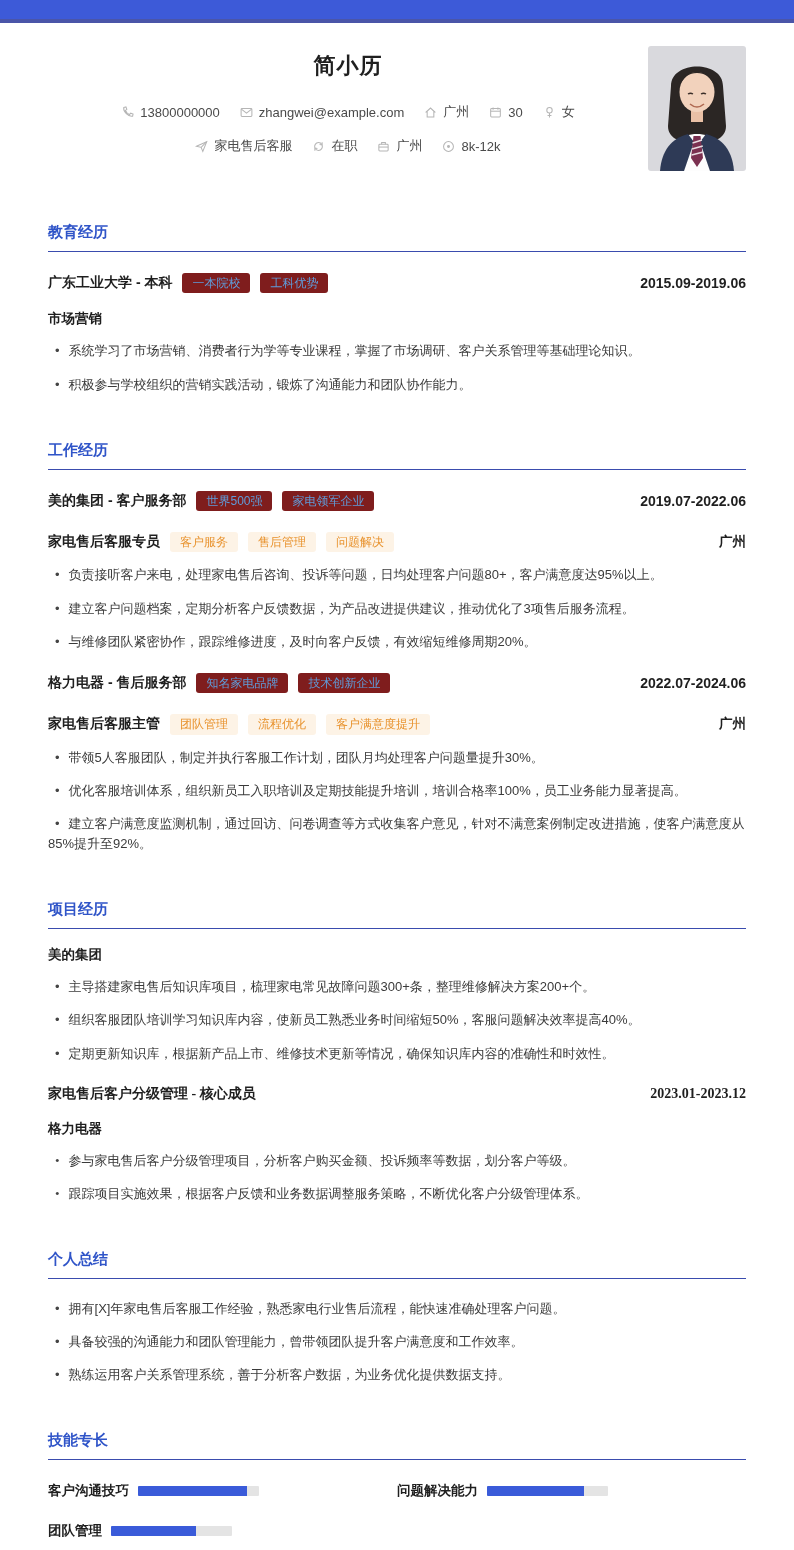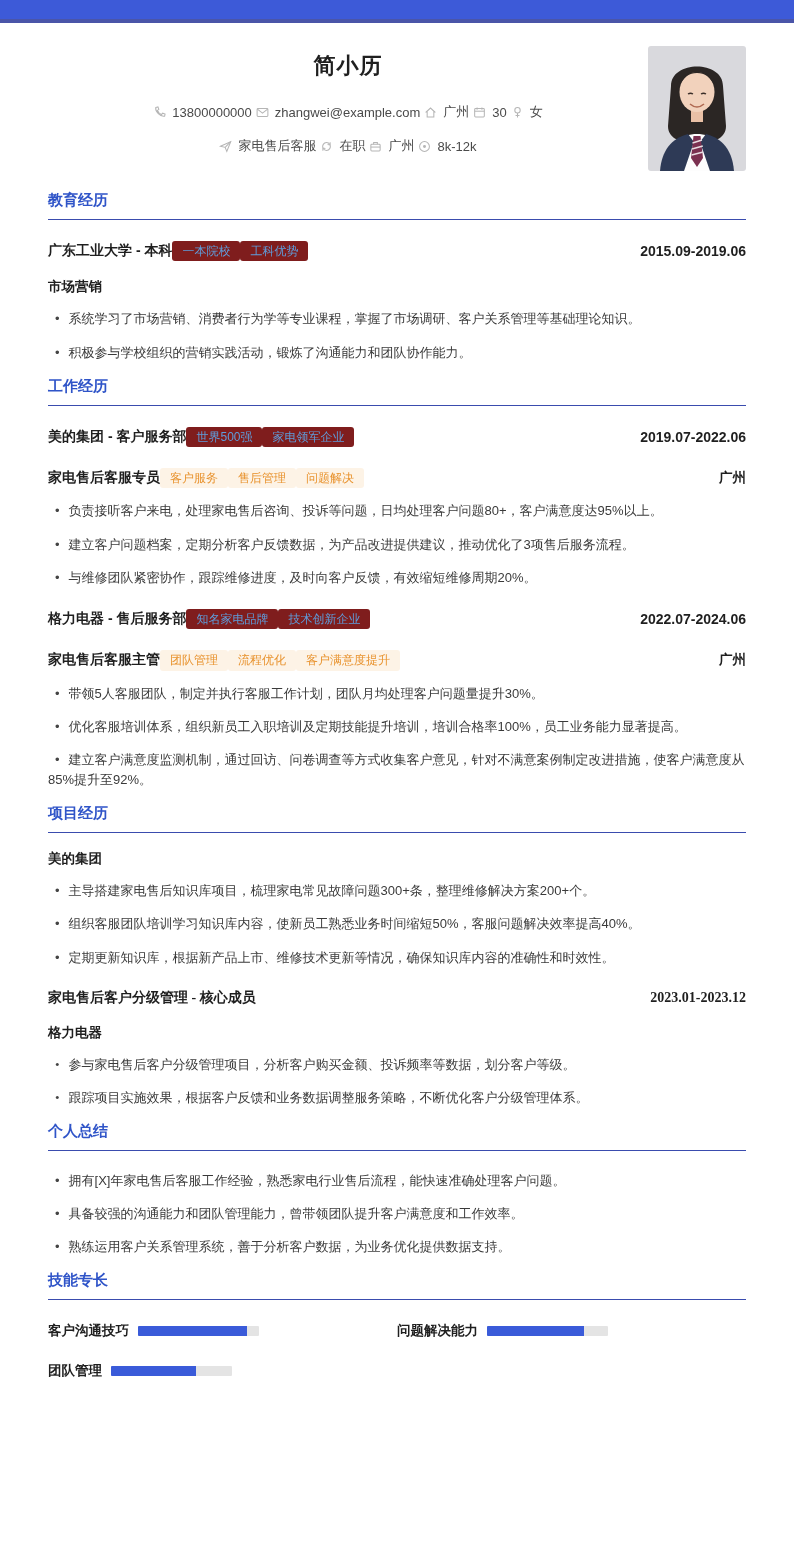--- a/index.html
+++ b/index.html
@@ -7,32 +7,32 @@
   body {
     font-family: "Liberation Sans", "DejaVu Sans", sans-serif;
     background:#fff; color:#333; width:794px; height:1550px; overflow:hidden;
   }
   .topbar { height:23px; background:#3d5ad8; border-bottom:4px solid #4a55a8; }
 
   
   .header { display:flex; padding:18px 48px 6px 48px;justify-content:space-between; }
   .header-main { flex:1; text-align:center; padding-top:10px; }
   .name { font-size:22px; font-weight:bold; color:#1f1f1f; letter-spacing:1px; margin-bottom:22px; }
-  .contact-row { display:flex; justify-content:center; align-items:center; gap:4px; font-size:13px; color:#4a4a4a; margin-bottom:16px; }
+  .contact-row { display:flex; justify-content:center; align-items:center; gap:20px; font-size:13px; color:#4a4a4a; margin-bottom:16px; }
   .ci { display:flex; align-items:center; gap:6px; white-space:nowrap; }
   .ci svg { display:block; }
   .photo { width:98px; height:125px; border-radius:3px; overflow:hidden; flex:0 0 auto; margin-top:5px; }
 
   
   .content { padding:0 48px; }
-  .section { margin-top:14px; }
+  .section { margin-top:46px; }
   .section-title { color:#2f54c8; font-size:15px; font-weight:bold; padding-bottom:9px; border-bottom:1px solid #3a4cae; }
 
   .entry-row { display:flex; justify-content:space-between; align-items:center; margin-top:21px; }
-  .entry-left { display:flex; align-items:center; gap:0; flex-wrap:wrap; }
+  .entry-left { display:flex; align-items:center; gap:10px; flex-wrap:wrap; }
   .entry-name { font-size:14px; font-weight:bold; color:#1f1f1f; }
   .entry-date { font-size:14px; font-weight:bold; color:#1f1f1f; }
   .entry-loc  { font-size:13.5px; font-weight:600; color:#1f1f1f; }
   .tag { font-size:12px; padding:3px 10px; border-radius:3px; line-height:1.2; }
   .tag-blue   { background:#7f1d1d; color:#5f9cda; }
   .tag-orange { background:#fdf3e6; color:#e8922d; }
   .sub-name { font-size:13.5px; font-weight:bold; color:#1f1f1f; margin-top:17px; }
 
   .bullet { font-size:13px; color:#3a3a3a; line-height:1.55; margin-top:13px; }
   .bullet .dot { display:inline-block; margin:0 9px 0 7px; color:#444; }

